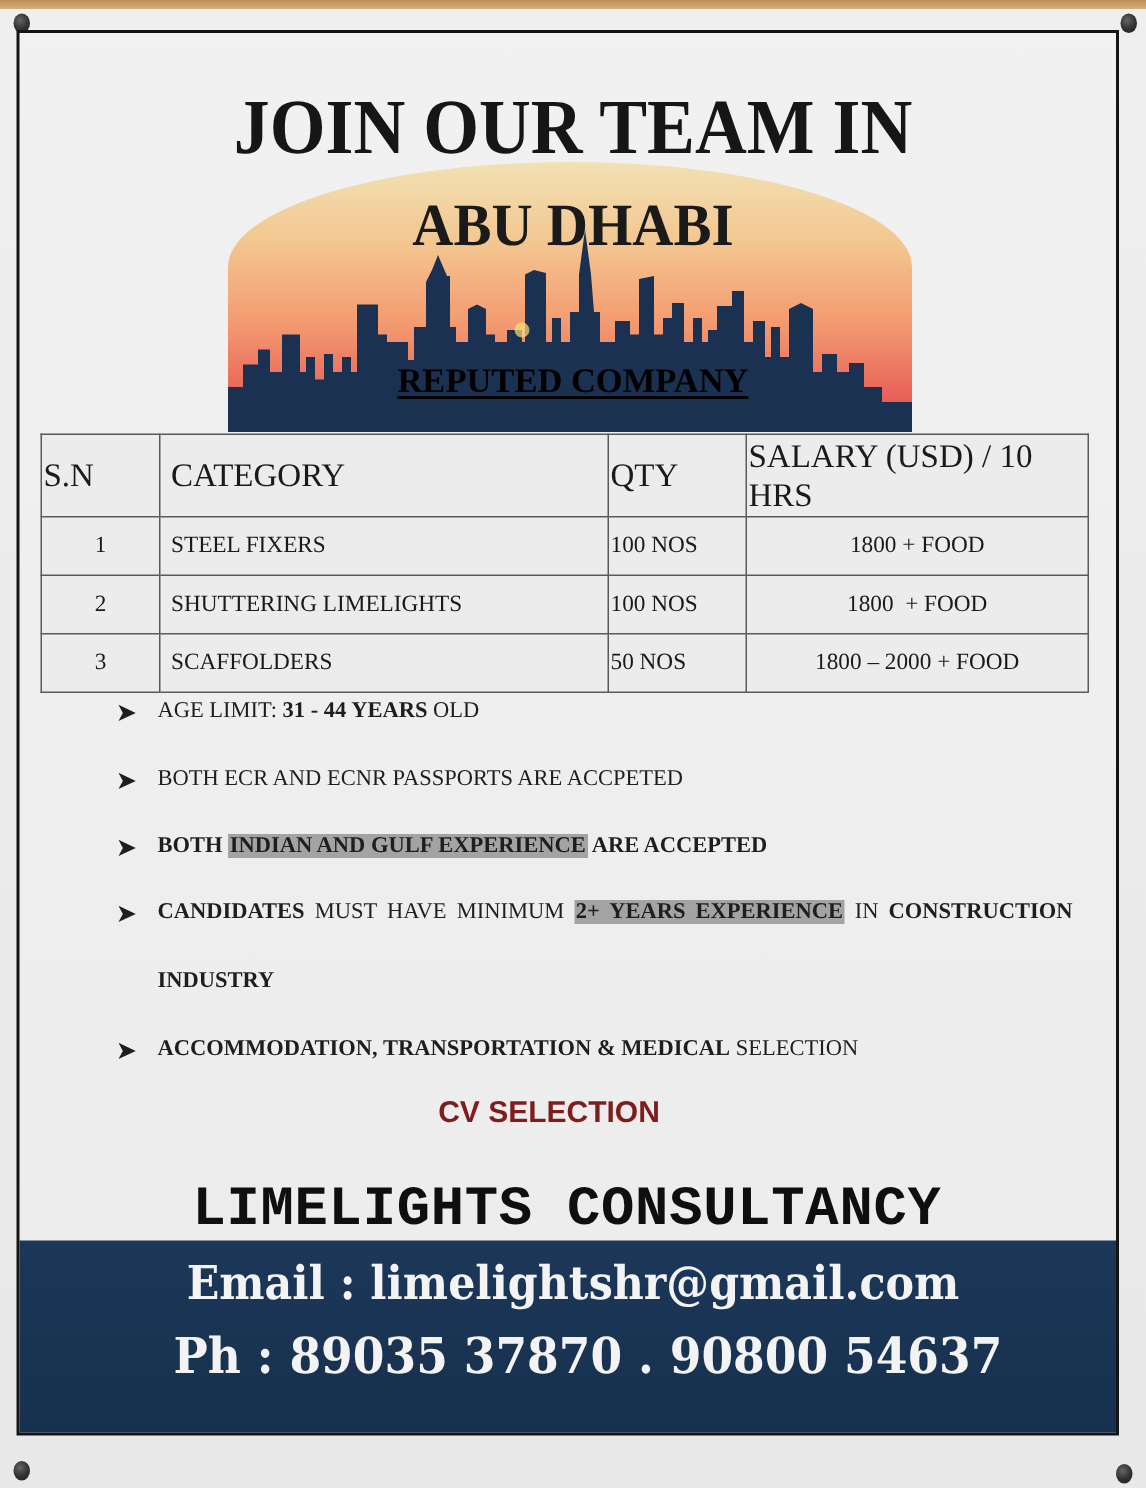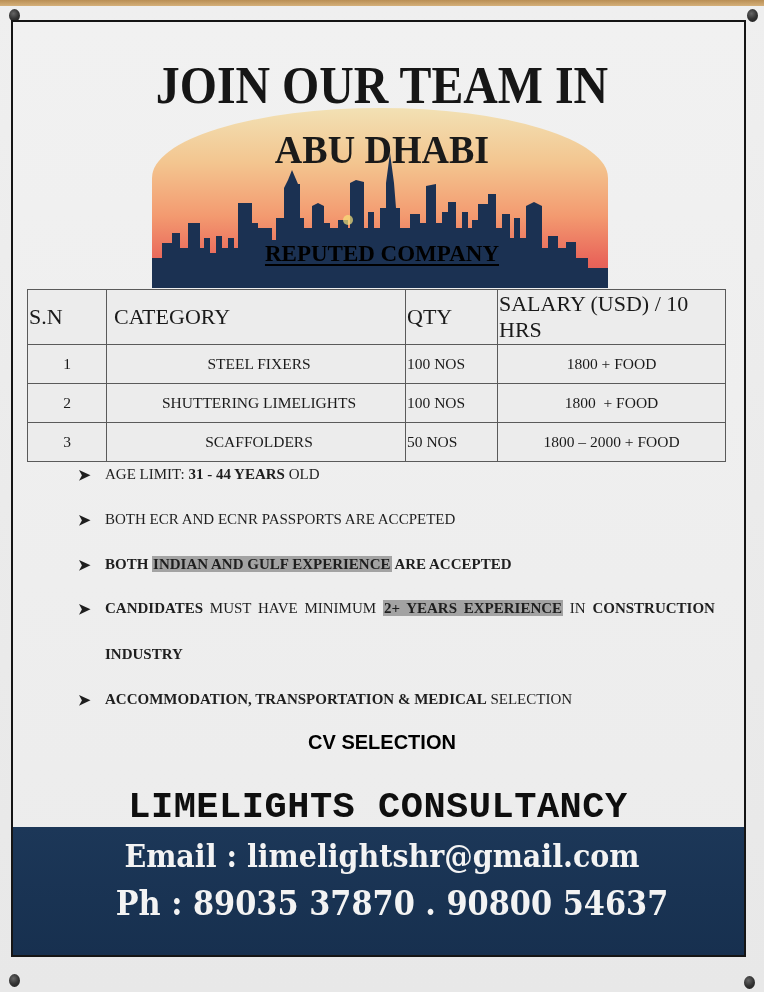--- a/index.html
+++ b/index.html
@@ -55,41 +55,41 @@
     position: absolute; left: 27px; top: 289px; width: 699px;
     border-collapse: collapse; background: #ececec;
     font-family: "Liberation Serif", serif; color: #1a1a1a;
   }
   table.jobs th, table.jobs td { border: 1.5px solid #5a5a5a; }
   table.jobs th {
     height: 42px; font-size: 22px; font-weight: normal; text-align: left;
   }
   table.jobs td { height: 36px; font-size: 15.5px; }
   .c-sn { width: 76px; text-align: center; }
-  .c-cat { width: 290px; text-align: center; padding-left: 7px; }
+  .c-cat { width: 290px; text-align: left; padding-left: 7px; }
   th.c-cat { text-align: center; margin-left: 38px; }
   .c-qty { width: 89px; text-align: left; }
   .c-sal { text-align: center; }
   .bullets {
     position: absolute; left: 78px; top: 462px; width: 660px;
     font-family: "Liberation Serif", serif; font-size: 15px; color: #1e1e1e;
   }
   .bullet {
     position: absolute; left: 0; width: 650px; white-space: nowrap;
   }
   .bullet .arrow {
     position: absolute; left: 0; top: 0; font-size: 15px; font-weight: bold;
   }
   .bullet .txt { position: absolute; left: 27px; top: 0; }
   .b { font-weight: bold; }
   .hl { background: #a3a3a3; padding: 0 1px; }
   .cv {
     position: absolute; left: 0; top: 731px; width: 732px; text-align: center;
     font-family: "Liberation Sans", sans-serif; font-weight: bold;
-    font-size: 20px; color: #000000; margin-left: 16px;
+    font-size: 20px; color: #7f1d1d;
   }
   .company {
     position: absolute; left: 0; top: 786px; width: 756px; text-align: center;
     font-family: Liberation Mono, monospace; font-weight: bold;
     font-size: 37px; color: #0f0f0f; letter-spacing: 0.5px;
   }
   .contact-band {
     position: absolute; left: 13px; top: 827px; width: 731px; height: 128px;
     background: linear-gradient(180deg, #1c3758 0%, #17304f 100%);
   }

